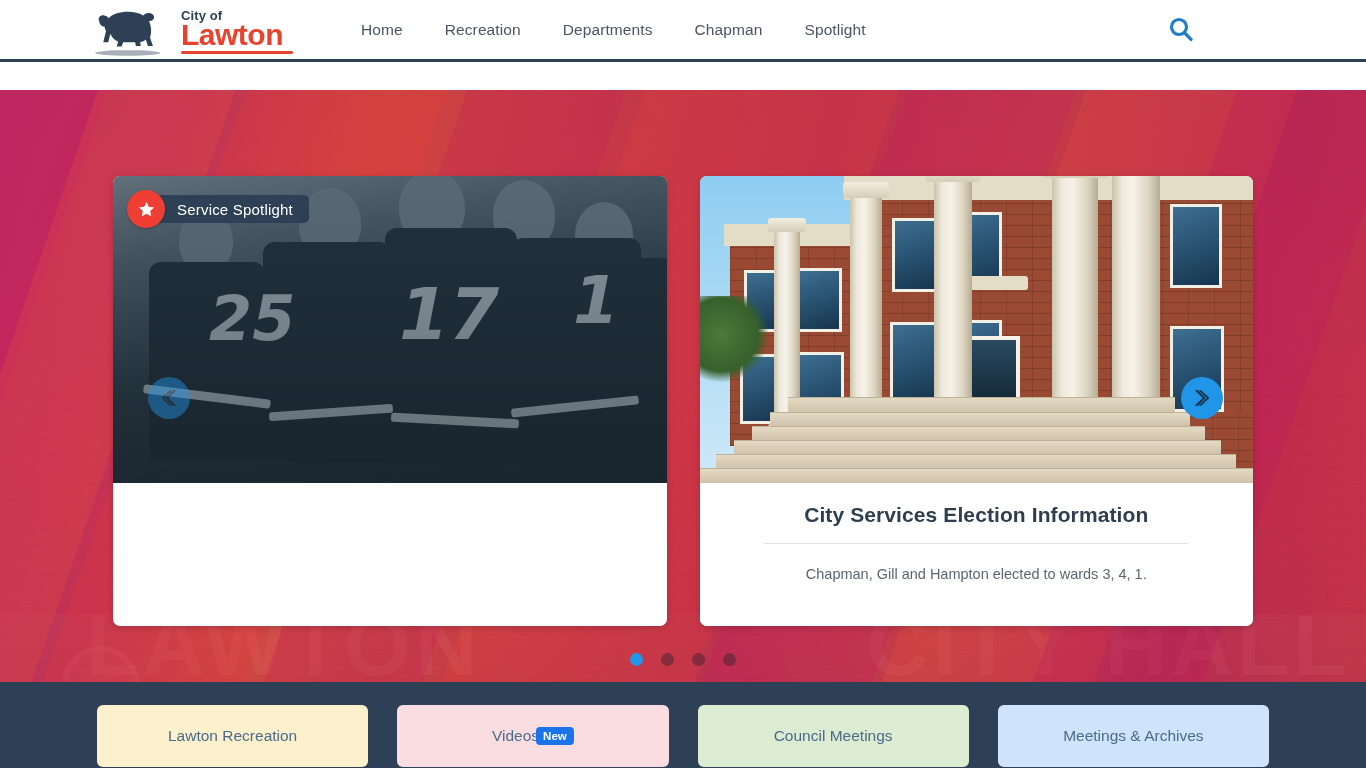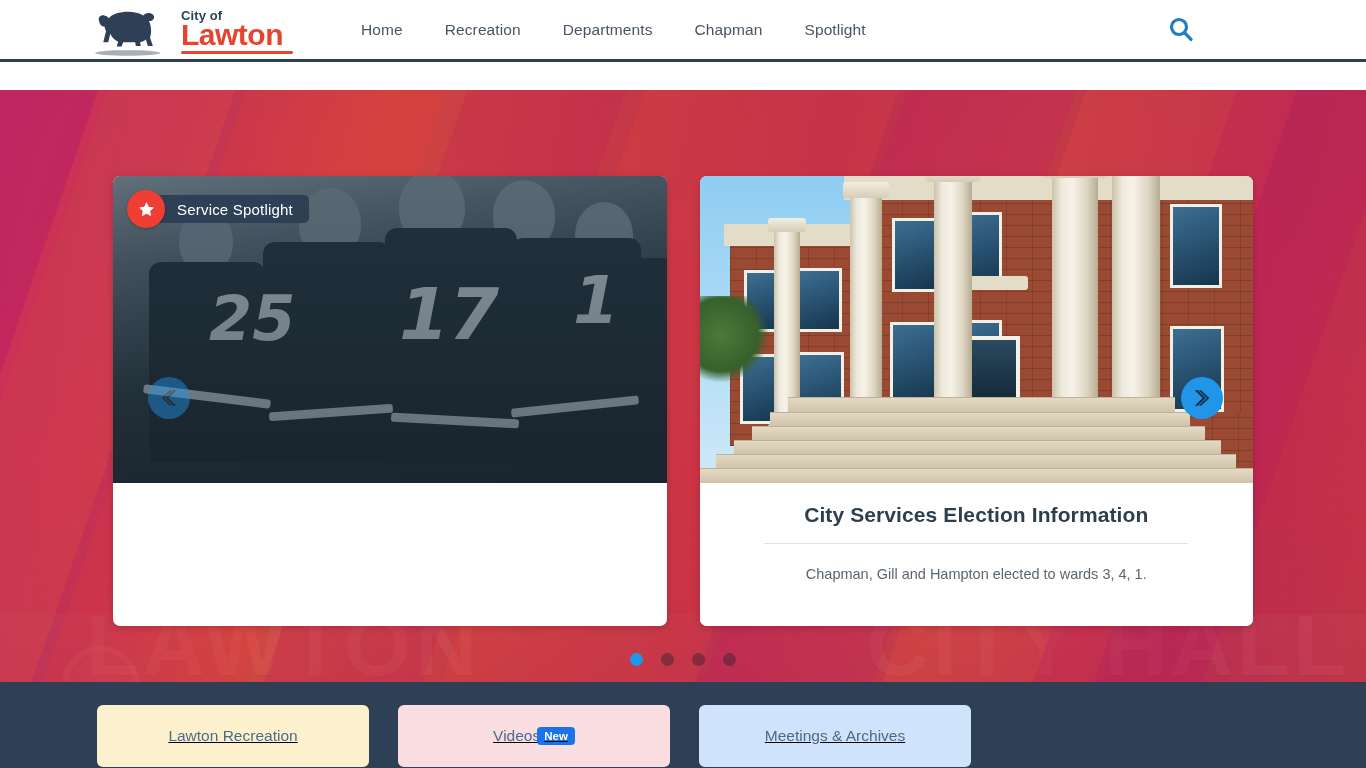--- a/index.html
+++ b/index.html
@@ -372,21 +372,20 @@
     height: 86px;
     background: #2d4055;
     z-index: 20;
   }
   .ql-row {
     position: absolute;
     left: 97px; top: 23px;
     width: 1172px;
     display: flex;
     gap: 29px;
-    text-decoration: underline;
   }
   .ql-tile {
     width: 272px;
     height: 62px;
     border-radius: 6px;
     display: flex;
     align-items: center;
     justify-content: center;
     font-size: 15.5px;
     color: #4a6b8a;
@@ -595,18 +594,21 @@
 
     <div class="ql-tile" style="background:#fdf0cd;">
       <span>Lawton Recreation</span>
     </div>
 
     <div class="ql-tile" style="background:#fadde0;">
       <span>Videos</span>
         <span class="ql-new">New</span>
     </div>
 
+    <div class="ql-tile" style="background:#dcecd2;">
+      <span>Council Meetings</span>
+    </div>
 
     <div class="ql-tile" style="background:#cfe4fb;">
       <span>Meetings &amp; Archives</span>
     </div>
   </div>
 </section>
 
 </body></html>

